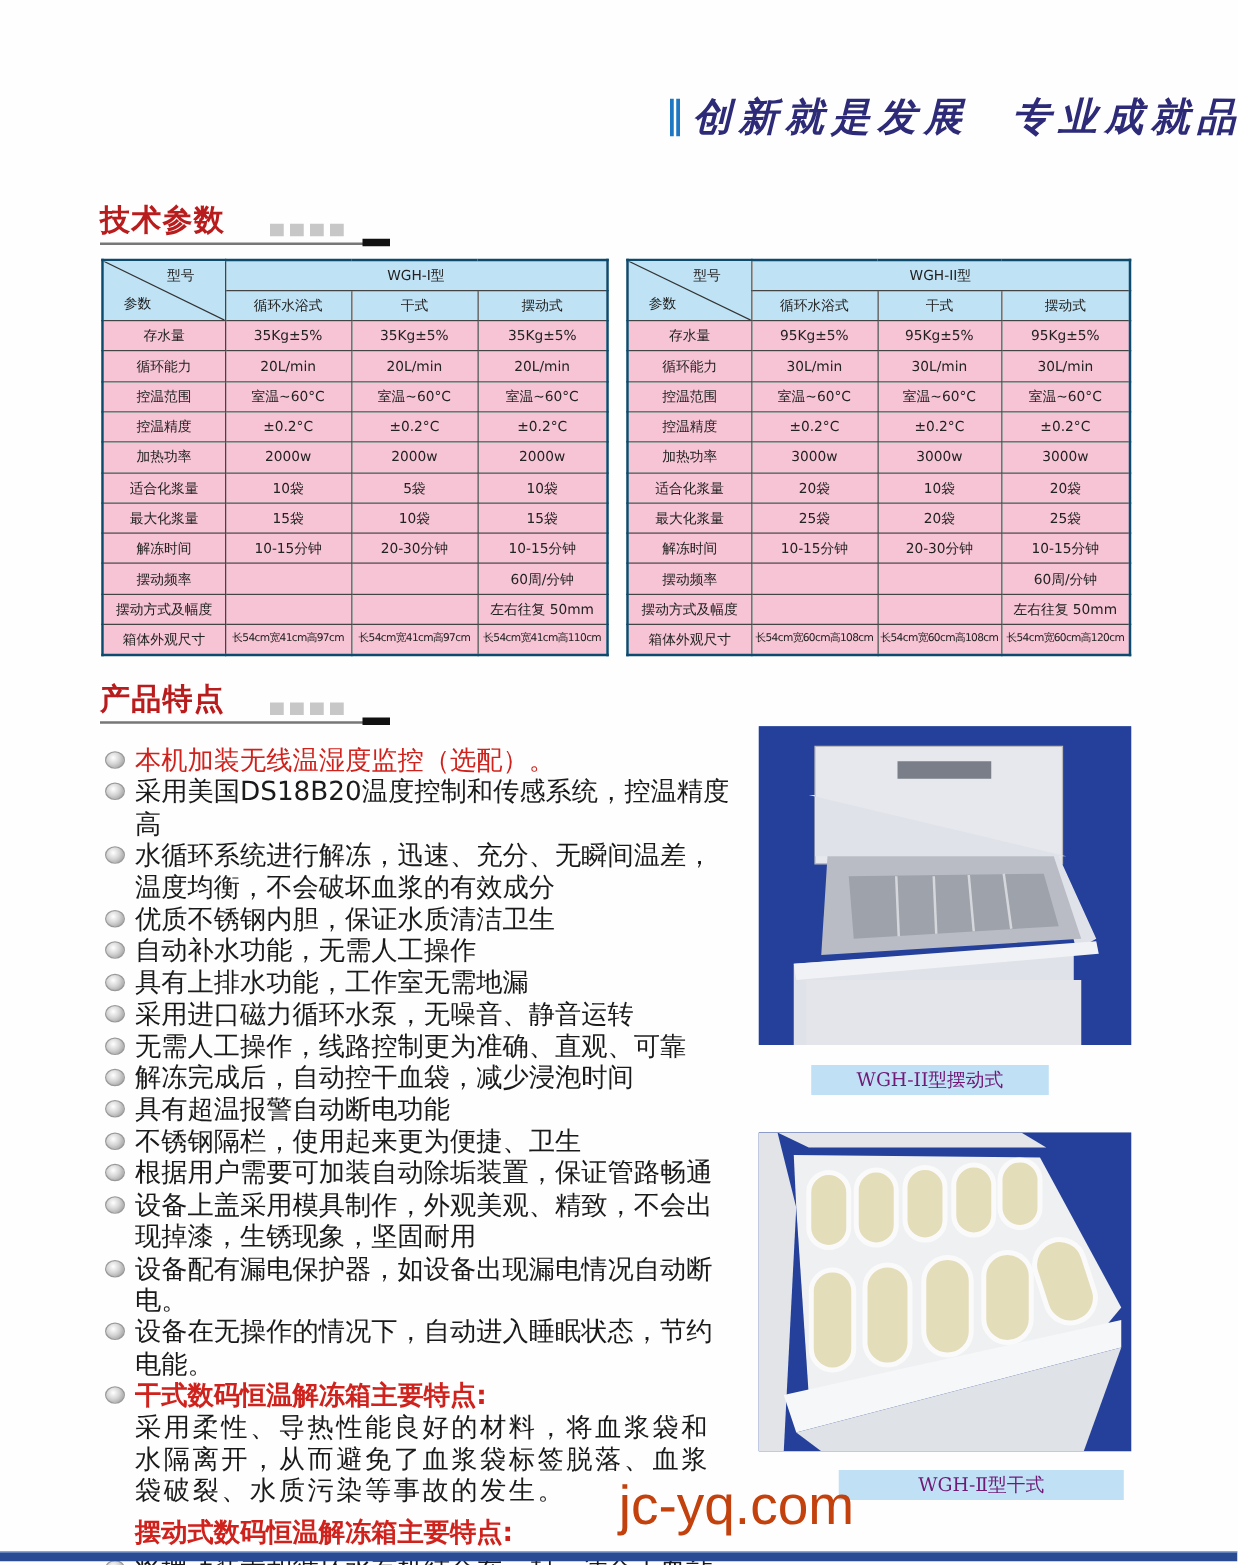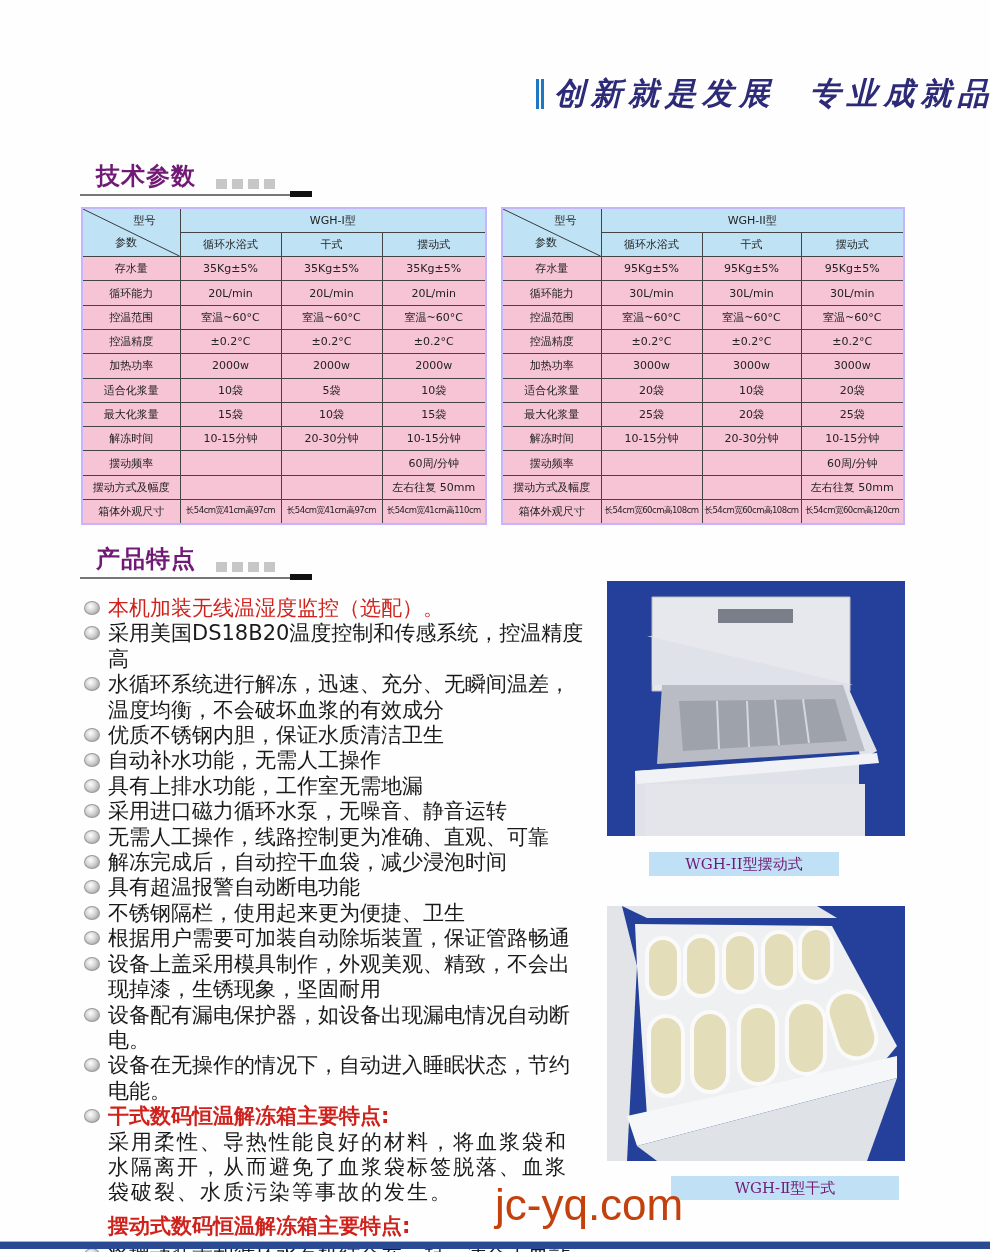--- a/index.html
+++ b/index.html
@@ -5,35 +5,35 @@
   * { box-sizing: border-box; margin: 0; padding: 0; }
   html, body { width: 990px; height: 1252px; background: #fefefe; overflow: hidden; }
   body { position: relative; font-family: "DejaVu Sans", sans-serif; color: #222; }
 
   .slogan { position: absolute; left: 536px; top: 78px; height: 32px; display: flex; align-items: center; gap: 10px; }
   .slogan .bar { width: 8px; height: 30px; display: flex; gap: 2px; }
   .slogan .bar span { display: block; width: 3px; height: 100%; background: #1d77c2; }
   .slogan .txt { font-family: "DejaVu Serif", serif; font-size: 31px; font-weight: bold; color: #2d2a78; letter-spacing: 6px; white-space: pre; font-style: italic; }
 
   .sec-head { position: absolute; left: 80px; height: 36px; }
-  .sec-head .title { font-size: 24px; font-weight: bold; color: #701a75; letter-spacing: 1px; position: absolute; left: 16px; top: 0; white-space: nowrap; }
+  .sec-head .title { font-size: 24px; font-weight: bold; color: #b91c1c; letter-spacing: 1px; position: absolute; left: 0; top: 0; white-space: nowrap; }
   .sec-head .dots { position: absolute; left: 136px; top: 19px; display: flex; gap: 5px; }
   .sec-head .dots span { width: 11px; height: 10px; background: #c7c7c7; display: block; }
   .sec-head .line { position: absolute; left: 0; top: 34px; width: 216px; height: 2px; background: #777; }
   .sec-head .blk { position: absolute; left: 210px; top: 31px; width: 22px; height: 6px; background: #111; }
 
   table.spec { position: absolute; border-collapse: collapse; font-size: 11px; table-layout: fixed; }
   table.spec td { border: 1px solid #444; text-align: center; height: 24.3px; padding: 0; white-space: nowrap; overflow: hidden; }
-  table.spec { border: 2px solid #c4b5fd; }
+  table.spec { border: 2px solid #0c4a6e; }
   table.spec tr.hdr td { background: #bfe2f5; }
   table.spec tr.row td { background: #f6c4d4; }
   table.spec td.corner { position: relative; background: #bfe2f5; }
   table.spec td.corner .diag { position: absolute; left: 0; top: 0; width: 100%; height: 100%; }
   table.spec td.corner .a { position: absolute; right: 24px; top: 4px; font-size: 11px; }
-  table.spec td.corner .b { position: absolute; left: 32px; bottom: 6px; font-size: 11px; text-align: center; }
+  table.spec td.corner .b { position: absolute; left: 16px; bottom: 6px; font-size: 11px; text-align: center; }
   table.spec td.small { font-size: 8.5px; letter-spacing: -0.5px; }
 
   .features { position: absolute; left: 84px; top: 596px; width: 500px; font-size: 21px; line-height: 25.4px; color: #1a1a1a; }
   .feat { display: flex; align-items: flex-start; }
   .feat .bullet { flex: 0 0 16px; width: 14px; height: 14px; border-radius: 50%; margin: 5px 8px 0 0; background: radial-gradient(circle at 40% 35%, #ffffff 0%, #d4d4d4 45%, #8e8e8e 100%); border: 1px solid #999; }
   .feat .ftxt { flex: 1; }
   .feat.red .ftxt { color: #d0221c; }
   .feat.redbold .ftxt { color: #d0221c; font-weight: bold; }
   .para { padding-left: 24px; letter-spacing: 2px; }
   .subhead { padding-left: 24px; color: #d0221c; font-weight: bold; margin-top: 8px; }

